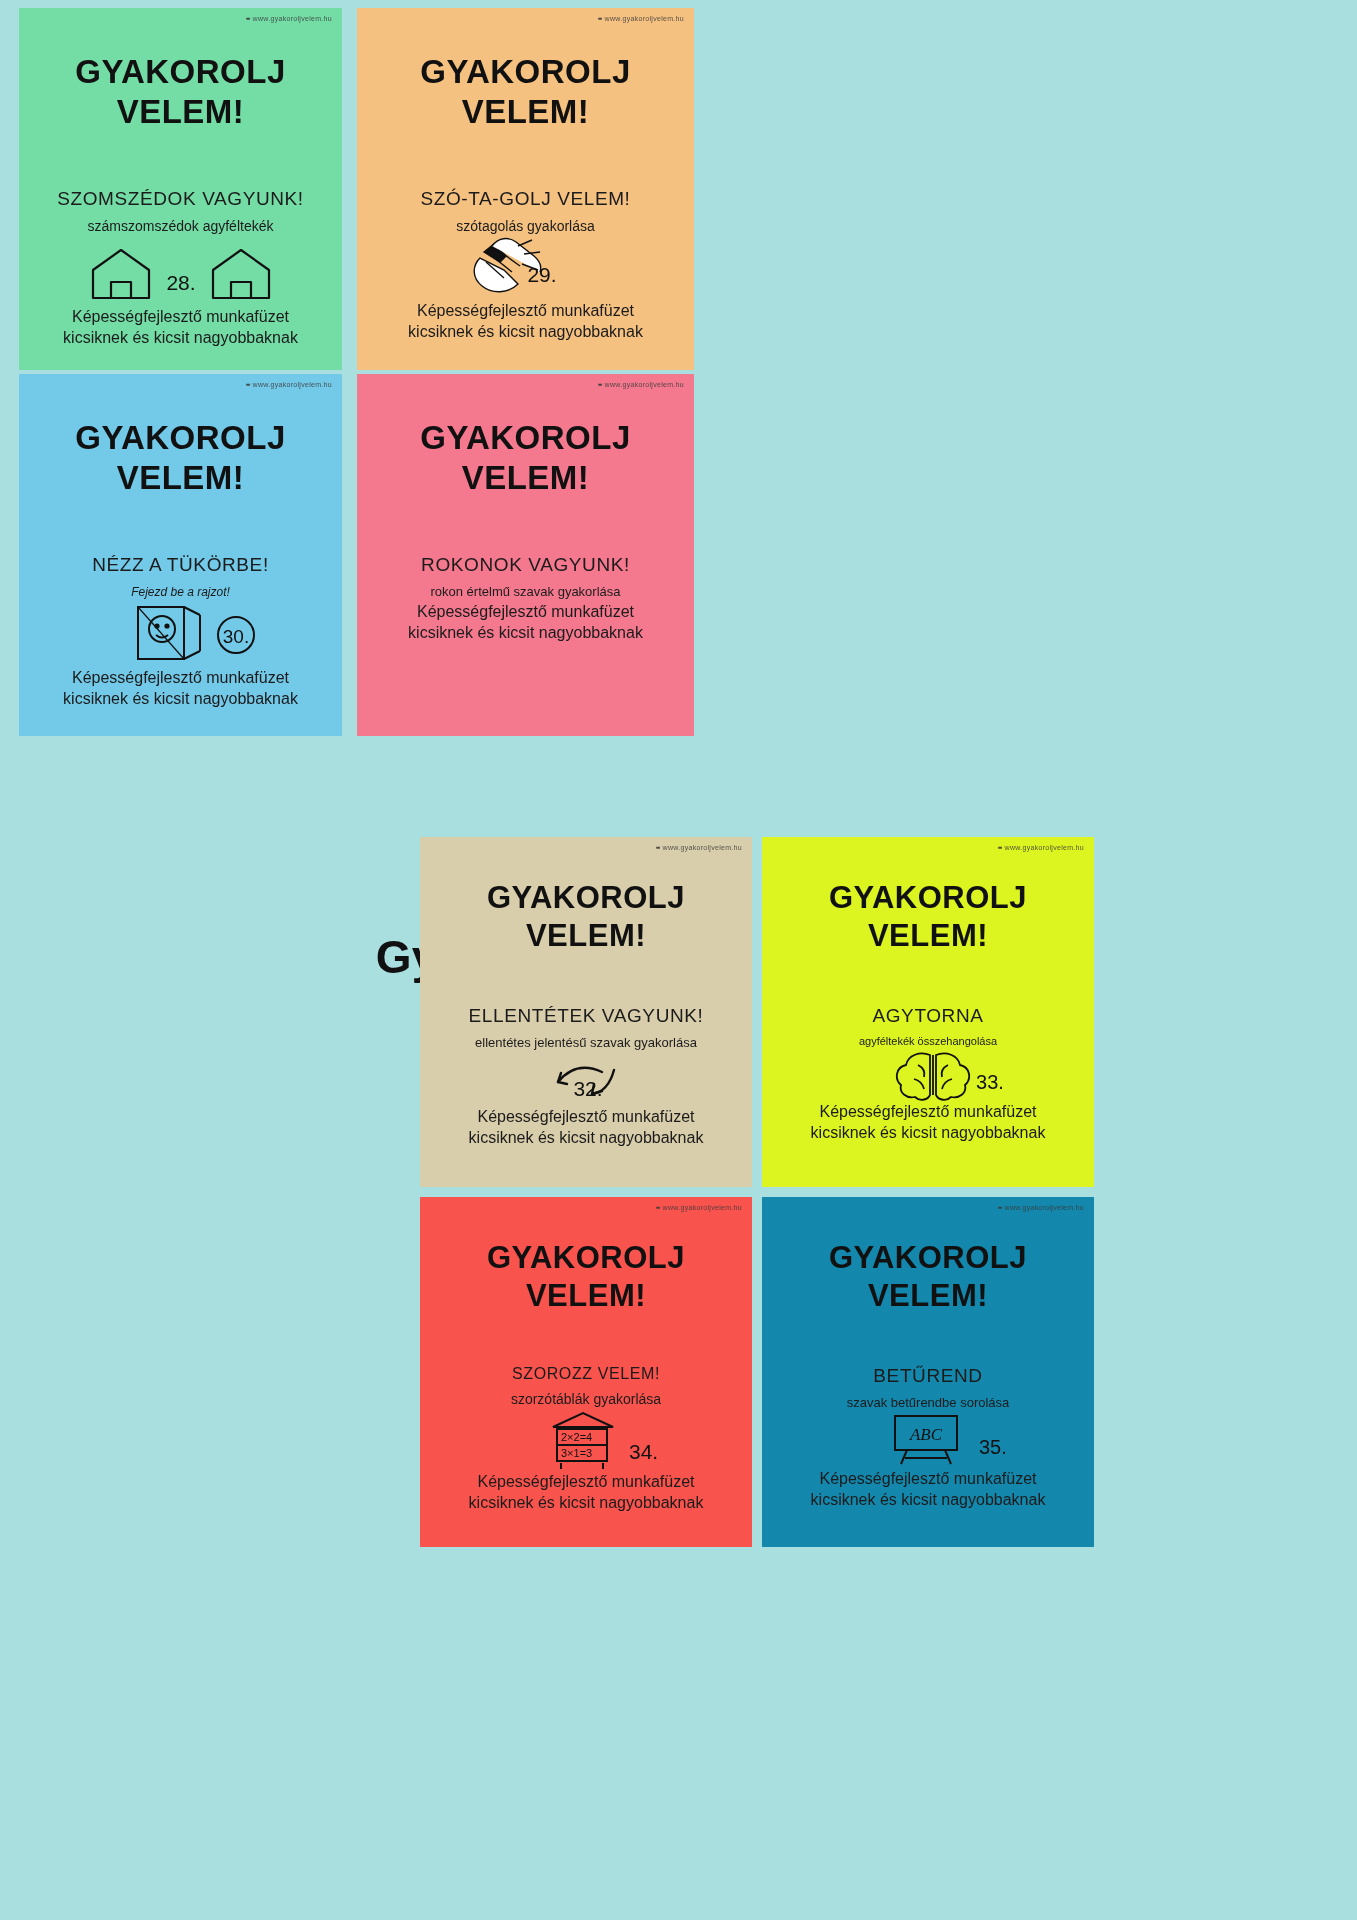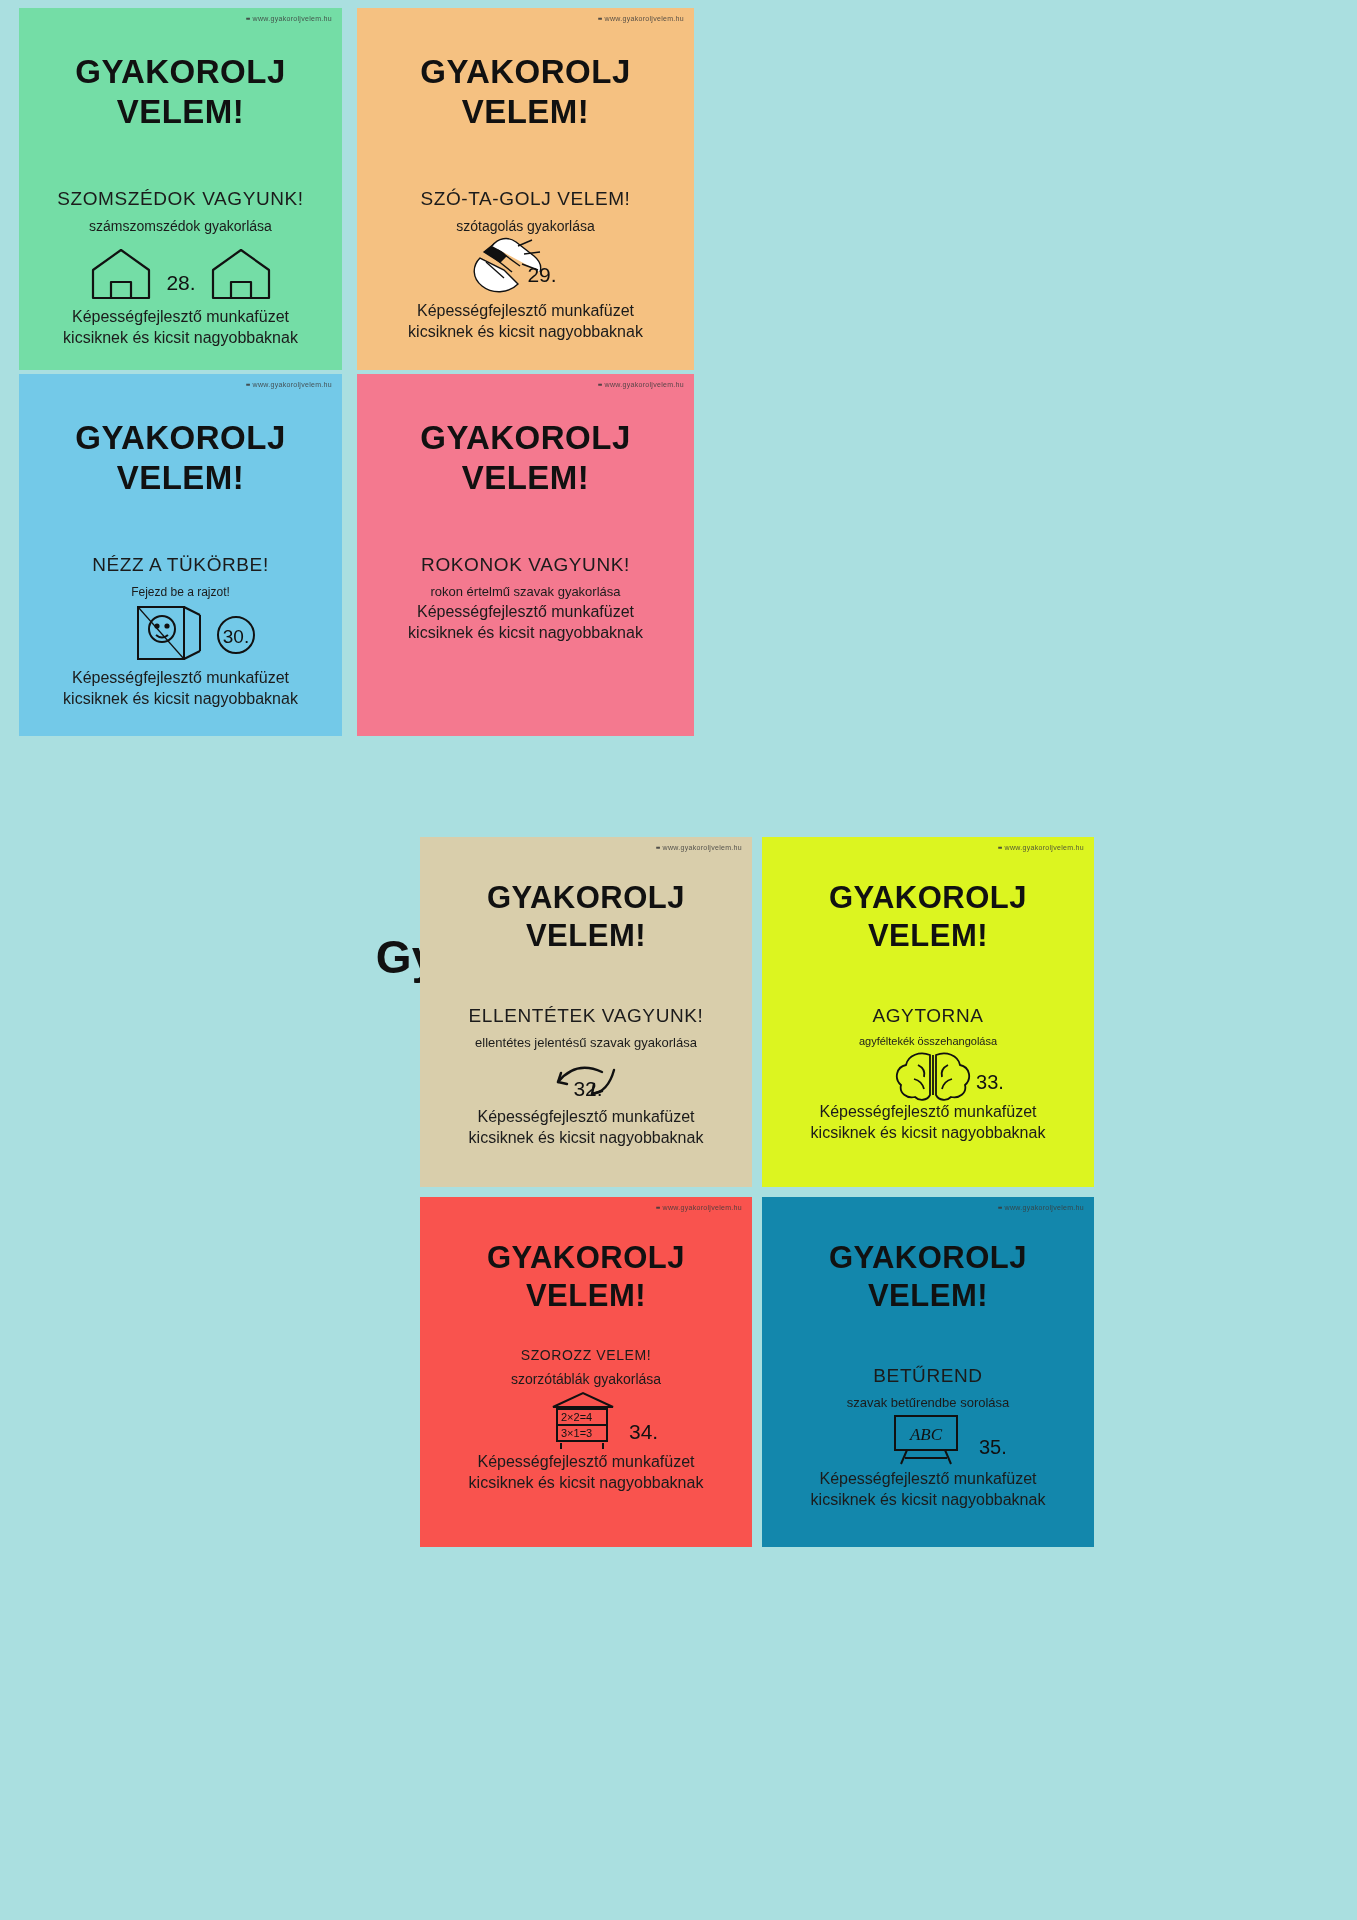--- a/index.html
+++ b/index.html
@@ -97,21 +97,21 @@
 <div id="page" style="background: rgb(170, 223, 224);">
 
   <div class="card" id="card-28" style="background: rgb(116, 221, 166);">
     <div class="watermark">
       <span class="wm-dots">▪▪</span><span>www.gyakoroljvelem.hu</span>
     </div>
     <div class="brand" style="font-size:33px; margin-top:44px;">
       <span>GYAKOROLJ</span><br><span>VELEM!</span>
     </div>
     <div class="subject" style="font-size:19px; margin-top:55px;">SZOMSZÉDOK VAGYUNK!</div>
-    <div class="desc" style="font-size:14px; margin-top:8px;">számszomszédok gyakorlása</div>
+    <div class="desc" style="font-size:14px; margin-top:8px;">számszomszédok agyféltekék</div>
     <div class="art" style="margin-top:6px; height:62px; width:100%;text-align:center;">
       <svg width="200" height="62" viewBox="0 0 200 62">
         <g fill="none" stroke="#111" stroke-width="2.2" stroke-linejoin="round">
           <path d="M12 58 V30 L40 10 L68 30 V58 Z"></path>
           <path d="M30 58 V42 H50 V58"></path>
           <path d="M132 58 V30 L160 10 L188 30 V58 Z"></path>
           <path d="M150 58 V42 H170 V58"></path>
         </g>
         <text x="100" y="50" text-anchor="middle" font-family="Liberation Sans, sans-serif" font-size="21" fill="#111">28.</text>
       </svg>
@@ -152,21 +152,21 @@
   </div>
 
   <div class="card" id="card-30" style="background: rgb(115, 201, 232);">
     <div class="watermark">
       <span class="wm-dots">▪▪</span><span>www.gyakoroljvelem.hu</span>
     </div>
     <div class="brand" style="font-size:33px; margin-top:44px;">
       <span>GYAKOROLJ</span><br><span>VELEM!</span>
     </div>
     <div class="subject" style="font-size:19px; margin-top:55px;">NÉZZ A TÜKÖRBE!</div>
-    <div class="desc" style="font-size:12px; margin-top:9px;">Fejezd be a rajzot!</div>
+    <div class="desc" style="font-size:12px; margin-top:9px;font-style:italic;">Fejezd be a rajzot!</div>
     <div class="art" style="margin-top:2px; height:62px; width:100%;">
       <svg width="210" height="62" viewBox="0 0 210 62">
         <g fill="none" stroke="#111" stroke-width="2">
           <rect x="62" y="6" width="46" height="52"></rect>
           <line x1="108" y1="6" x2="124" y2="14"></line>
           <line x1="108" y1="58" x2="124" y2="50"></line>
           <line x1="124" y1="14" x2="124" y2="50"></line>
           <circle cx="86" cy="28" r="13"></circle>
           <circle cx="81" cy="25" r="1.6" fill="#111"></circle>
           <circle cx="91" cy="25" r="1.6" fill="#111"></circle>
@@ -249,21 +249,21 @@
     </div>
   </div>
 
   <div class="card" id="card-34" style="background: rgb(249, 83, 78);">
     <div class="watermark">
       <span class="wm-dots">▪▪</span><span>www.gyakoroljvelem.hu</span>
     </div>
     <div class="brand" style="font-size:31px; margin-top:42px;">
       <span>GYAKOROLJ</span><br><span>VELEM!</span>
     </div>
-    <div class="subject" style="font-size:14px; margin-top:32px;">SZOROZZ VELEM!</div>
+    <div class="subject" style="font-size:16px; margin-top:50px;">SZOROZZ VELEM!</div>
     <div class="desc" style="font-size:14px; margin-top:8px;">szorzótáblák gyakorlása</div>
     <div class="art" style="margin-top:2px; height:62px; width:100%;">
       <svg width="190" height="62" viewBox="0 0 190 62">
         <g fill="none" stroke="#111" stroke-width="2">
           <path d="M62 18 L92 4 L122 18 Z"></path>
           <rect x="66" y="20" width="50" height="16"></rect>
           <rect x="66" y="36" width="50" height="16"></rect>
           <line x1="70" y1="54" x2="70" y2="60"></line>
           <line x1="112" y1="54" x2="112" y2="60"></line>
         </g>

